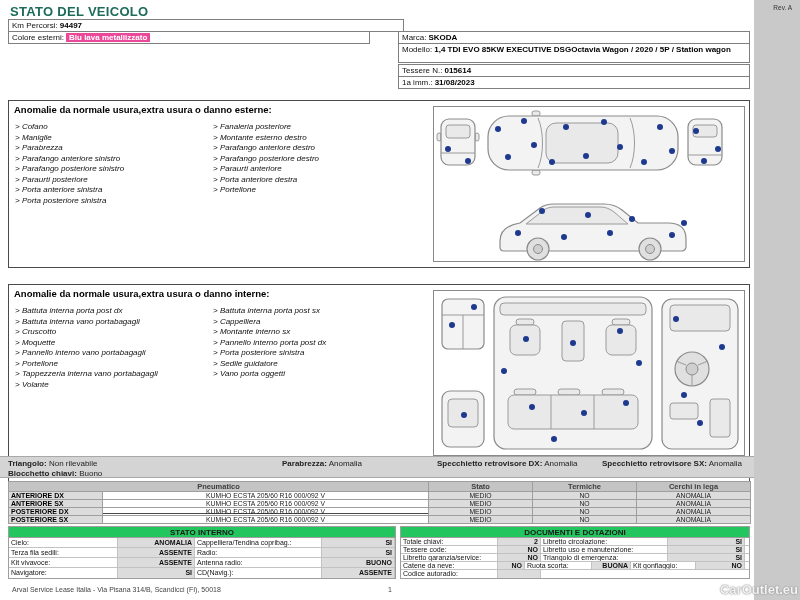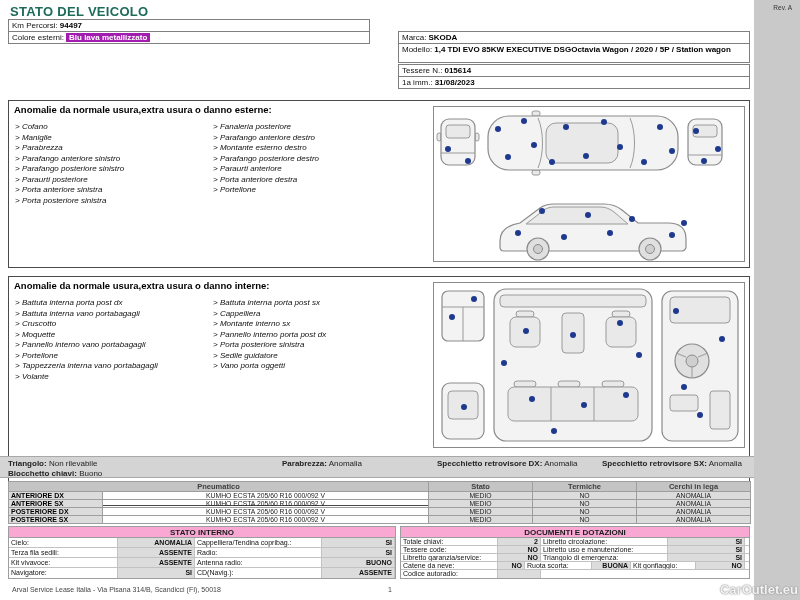--- a/index.html
+++ b/index.html
@@ -5,21 +5,21 @@
   * { box-sizing: border-box; }
   body { margin:0; background:#b9b9b9; font-family:"Liberation Sans", sans-serif; }
   .page { position:relative; width:800px; height:600px; background:#c9c9c9; overflow:hidden; }
   .sheet { position:absolute; left:0; top:0; width:754px; height:600px; background:#ffffff; }
   .title { position:absolute; left:10px; top:4px; font-size:13px; font-weight:bold; color:#1d6b59; letter-spacing:.3px; }
   .rev { position:absolute; right:8px; top:4px; font-size:6.5px; color:#333; }
   .frow { position:absolute; border:1px solid #7f7f7f; background:#fff; font-size:8px; line-height:9px; padding:1px 3px; white-space:nowrap; overflow:hidden; }
   .frow.wrap { white-space:normal; }
   .lab { color:#111; }
   .v { font-weight:bold; margin-left:2px; color:#000; }
-  .vdark { font-weight:bold; margin-left:2px; background:#a21caf; color:#fff; padding:0 3px; }
+  .vdark { font-weight:bold; margin-left:2px; background:#ec4899; color:#fff; padding:0 3px; }
   .panel { position:absolute; left:8px; width:742px; border:1px solid #4a4a4a; background:#fff; }
   .panel-title { position:absolute; left:5px; top:3px; font-size:9.5px; font-weight:bold; color:#000; }
   .dlist { position:absolute; font-size:8px; line-height:9.5px; color:#111; }
   .dlist div { margin-bottom:1px;font-style:italic; }
   .diagram { position:absolute; border:1px solid #8a8a8a; background:#fff; }
   svg .b { fill:#f3f3f3; stroke:#8b8b8b; stroke-width:1.2; }
   svg .i { fill:#e9e9e9; stroke:#9a9a9a; stroke-width:1; }
   svg .ln { stroke:#9a9a9a; stroke-width:1; fill:none; }
   svg .w { fill:#e0e0e0; stroke:#8b8b8b; stroke-width:1.2; }
   svg .wi { fill:#cfcfcf; stroke:#8b8b8b; stroke-width:1; }
@@ -27,39 +27,39 @@
   .sumband { position:absolute; left:0; top:456px; width:754px; height:22px; background:#d4d4d4; border-top:1px solid #a8a8a8; border-bottom:1px solid #a8a8a8; font-size:8px; }
   .sumitem { position:absolute; white-space:nowrap; color:#222; }
   .sumitem .sl { font-weight:bold; }
   .tiretable { position:absolute; left:8px; top:481px; width:742px; border-collapse:collapse; table-layout:fixed; }
   .tiretable td { border:1px solid #9e9e9e; padding:0 2px; overflow:hidden; white-space:nowrap; }
   .tiretable .th { background:#c4c4c4; color:#3d3d3d; font-weight:bold; text-align:center; font-size:7.5px; height:10px; }
   .tiretable .pos { background:#dcdcdc; font-weight:bold; font-size:7px; height:8px; }
   .tiretable .spec { text-align:center; font-size:6.8px; color:#222; }
   .tiretable .gval { background:#dcdcdc; text-align:center; font-size:6.8px; color:#222; }
   .btable { position:absolute; top:526px; border:1px solid #9e9e9e; background:#fff; }
-  .btable .hd { height:11px; background:#f9a8d4; font-weight:bold; text-align:center; font-size:8px; line-height:11px; border-bottom:1px solid #9e9e9e; color:#1a1a1a; }
+  .btable .hd { height:11px; background:#22c55e; font-weight:bold; text-align:center; font-size:8px; line-height:11px; border-bottom:1px solid #9e9e9e; color:#1a1a1a; }
   .brow { display:flex; border-bottom:1px solid #c2c2c2; font-size:7px; }
   .brow:last-child { border-bottom:none; }
   .bl { padding-left:2px; white-space:nowrap; overflow:hidden; color:#111; }
   .bv { background:#dcdcdc; text-align:right; padding-right:2px; font-weight:bold; border-left:1px solid #c2c2c2; border-right:1px solid #c2c2c2; color:#111; }
   .h10 { height:10px; line-height:10px; }
   .h8 { height:8px; line-height:8px; }
   .footer { position:absolute; top:586px; font-size:7px; color:#444; white-space:nowrap; }
   .wm { position:absolute; right:2px; bottom:3px; font-size:13px; font-weight:bold; color:#f2f2f2; text-shadow:0 0 2px #8f8f8f, 0 0 1px #8f8f8f; }
 </style>
 </head>
 <body>
 
 <div class="page">
   <div class="sheet">
 
     <div class="title">STATO DEL VEICOLO</div>
 
-    <div class="frow" style="left:8px; top:19px; width:362px;">
+    <div class="frow" style="left:8px; top:19px; width:396px;">
       <span class="lab">Km Percorsi:</span><span class="v">94497</span>
     </div>
     <div class="frow" style="left:8px; top:31px; width:362px;">
       <span class="lab">Colore esterni:</span><span class="vdark">Blu lava metallizzato</span>
     </div>
 
     <div class="frow" style="left:398px; top:31px; width:352px;">
       <span class="lab">Marca:</span><span class="v">SKODA</span>
     </div>
     <div class="frow wrap" style="left:398px; top:43px; width:352px; height:20px;">
@@ -79,22 +79,22 @@
         <div>&gt; Maniglie</div>
         <div>&gt; Parabrezza</div>
         <div>&gt; Parafango anteriore sinistro</div>
         <div>&gt; Parafango posteriore sinistro</div>
         <div>&gt; Paraurti posteriore</div>
         <div>&gt; Porta anteriore sinistra</div>
         <div>&gt; Porta posteriore sinistra</div>
       </div>
       <div class="dlist" style="left:204px; top:21px; width:212px;">
         <div>&gt; Fanaleria posteriore</div>
+        <div>&gt; Montante esterno destro</div>
         <div>&gt; Parafango anteriore destro</div>
-        <div>&gt; Montante esterno destro</div>
         <div>&gt; Parafango posteriore destro</div>
         <div>&gt; Paraurti anteriore</div>
         <div>&gt; Porta anteriore destra</div>
         <div>&gt; Portellone</div>
       </div>
       <div class="diagram" style="left:424px; top:5px; width:312px; height:156px;">
         <svg width="310" height="154" viewBox="0 0 310 154">
 
           <g>
             <rect x="3" y="26" width="4" height="8" rx="2" class="i"></rect>
@@ -151,21 +151,21 @@
               <circle class="dot" cx="154" cy="108" r="3"></circle>
             <circle class="dot" cx="176" cy="126" r="3"></circle>
               <circle class="dot" cx="198" cy="112" r="3"></circle>
             <circle class="dot" cx="238" cy="128" r="3"></circle>
               <circle class="dot" cx="250" cy="116" r="3"></circle>
           </g>
         </svg>
       </div>
     </div>
 
-    <div class="panel" style="top:276px; height:230px;">
+    <div class="panel" style="top:284px; height:230px;">
       <div class="panel-title">Anomalie da normale usura,extra usura o danno interne:</div>
       <div class="dlist" style="left:6px; top:21px; width:148px;">
         <div>&gt; Battuta interna porta post dx</div>
         <div>&gt; Battuta interna vano portabagagli</div>
         <div>&gt; Cruscotto</div>
         <div>&gt; Moquette</div>
         <div>&gt; Pannello interno vano portabagagli</div>
         <div>&gt; Portellone</div>
         <div>&gt; Tappezzeria interna vano portabagagli</div>
         <div>&gt; Volante</div>

